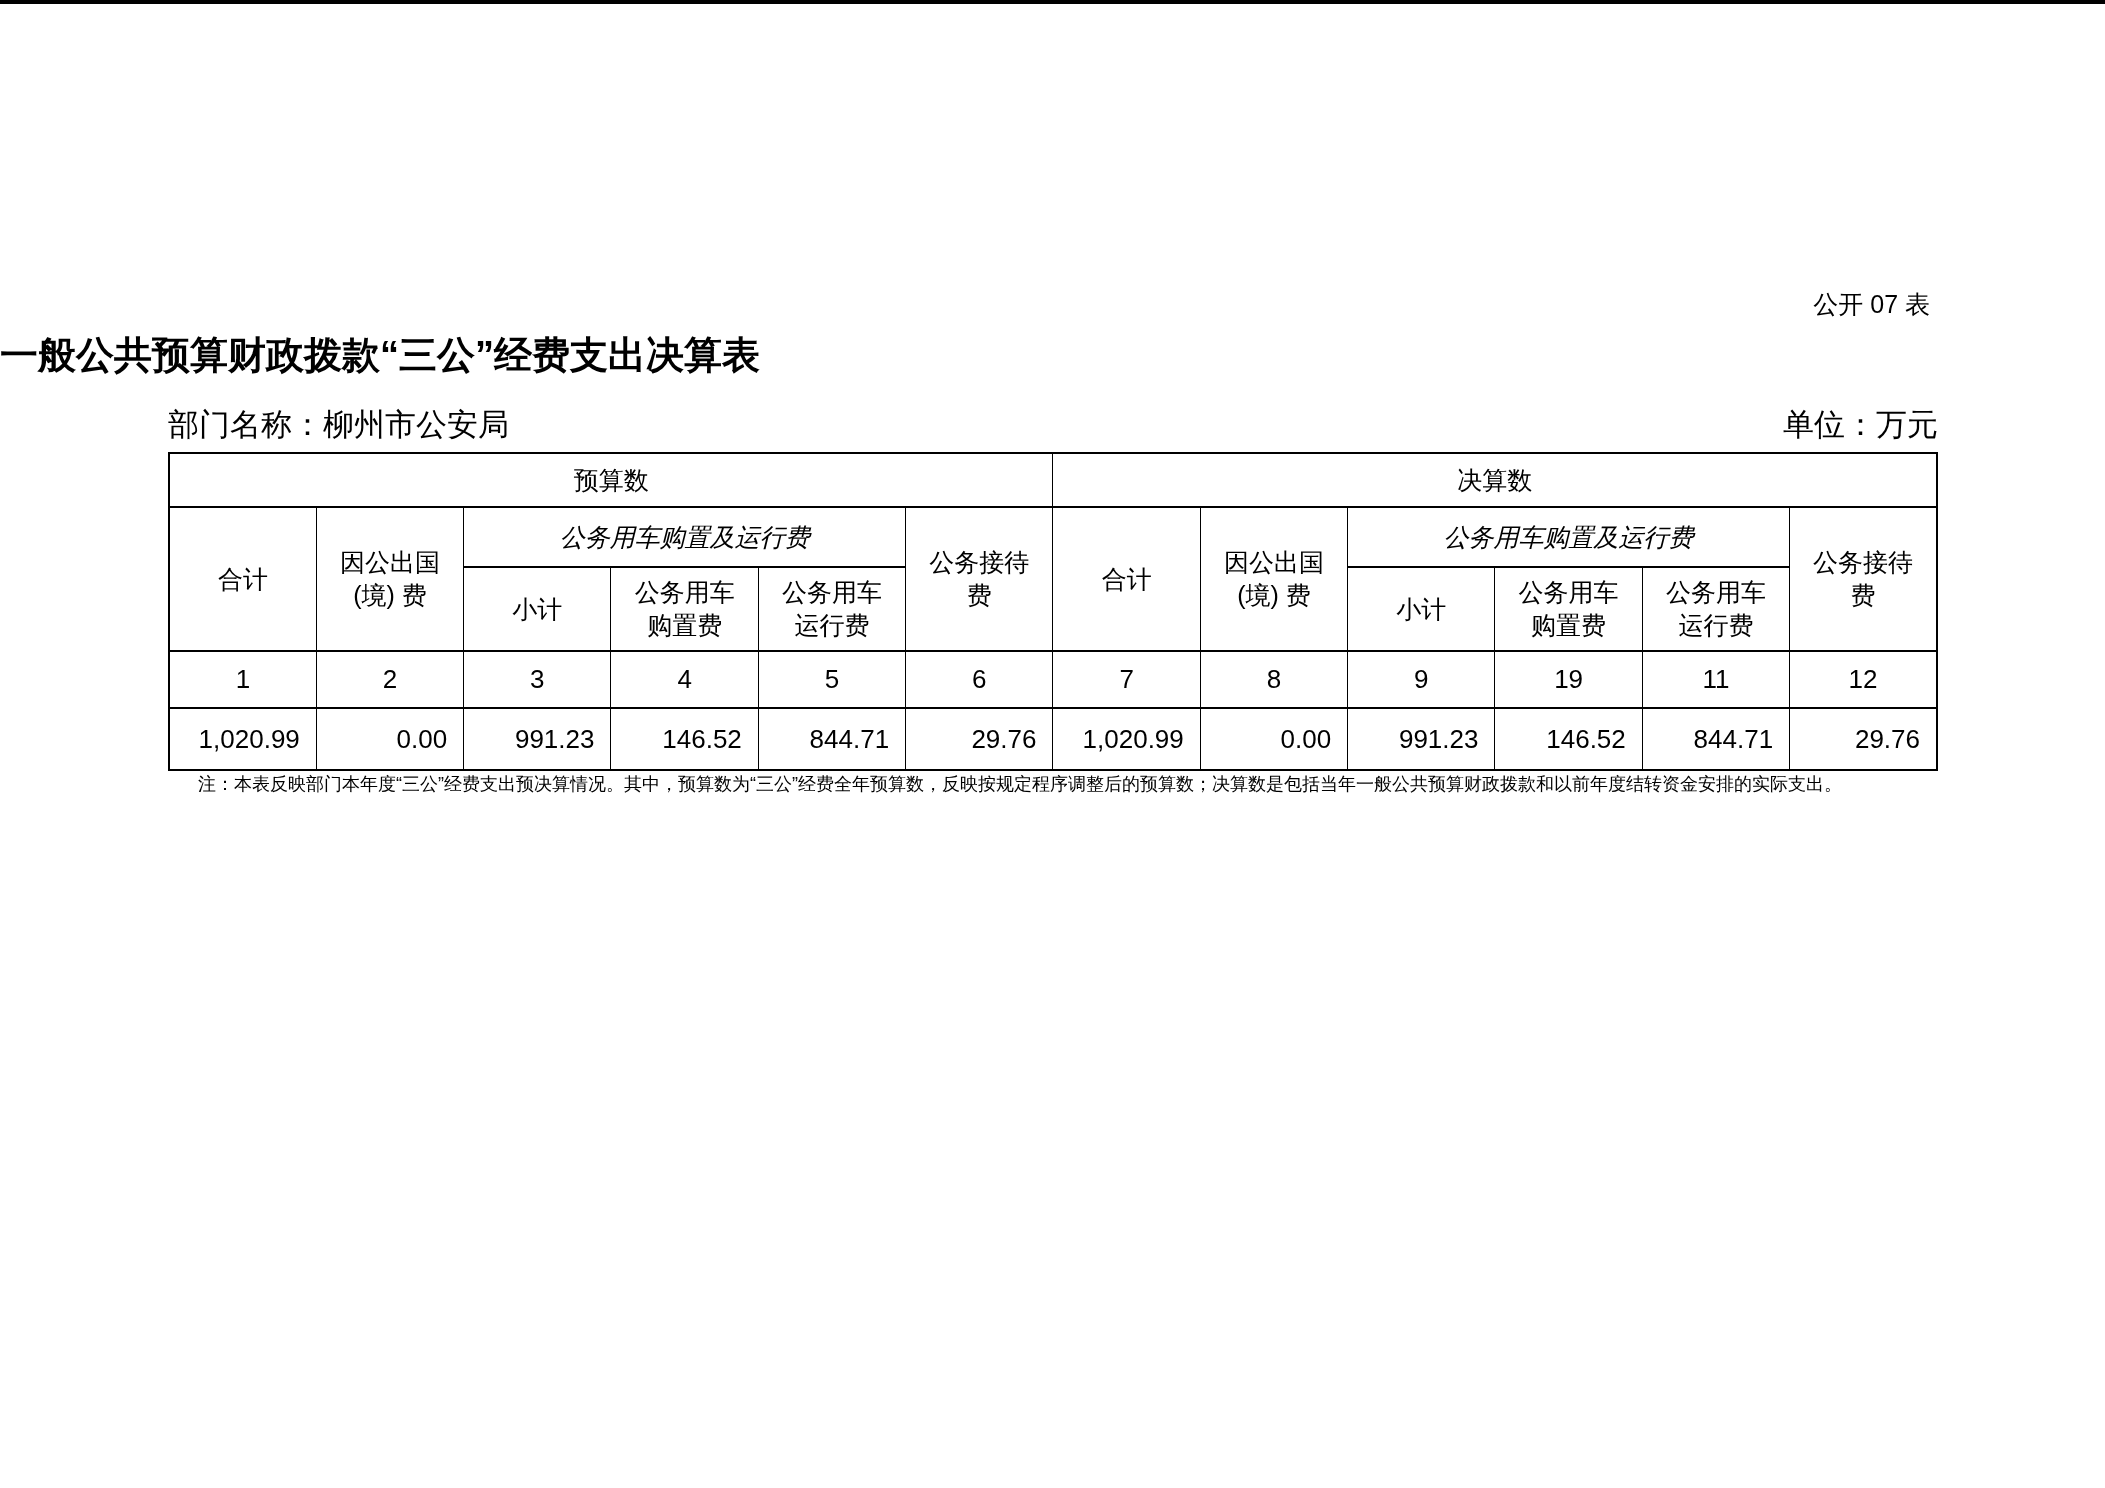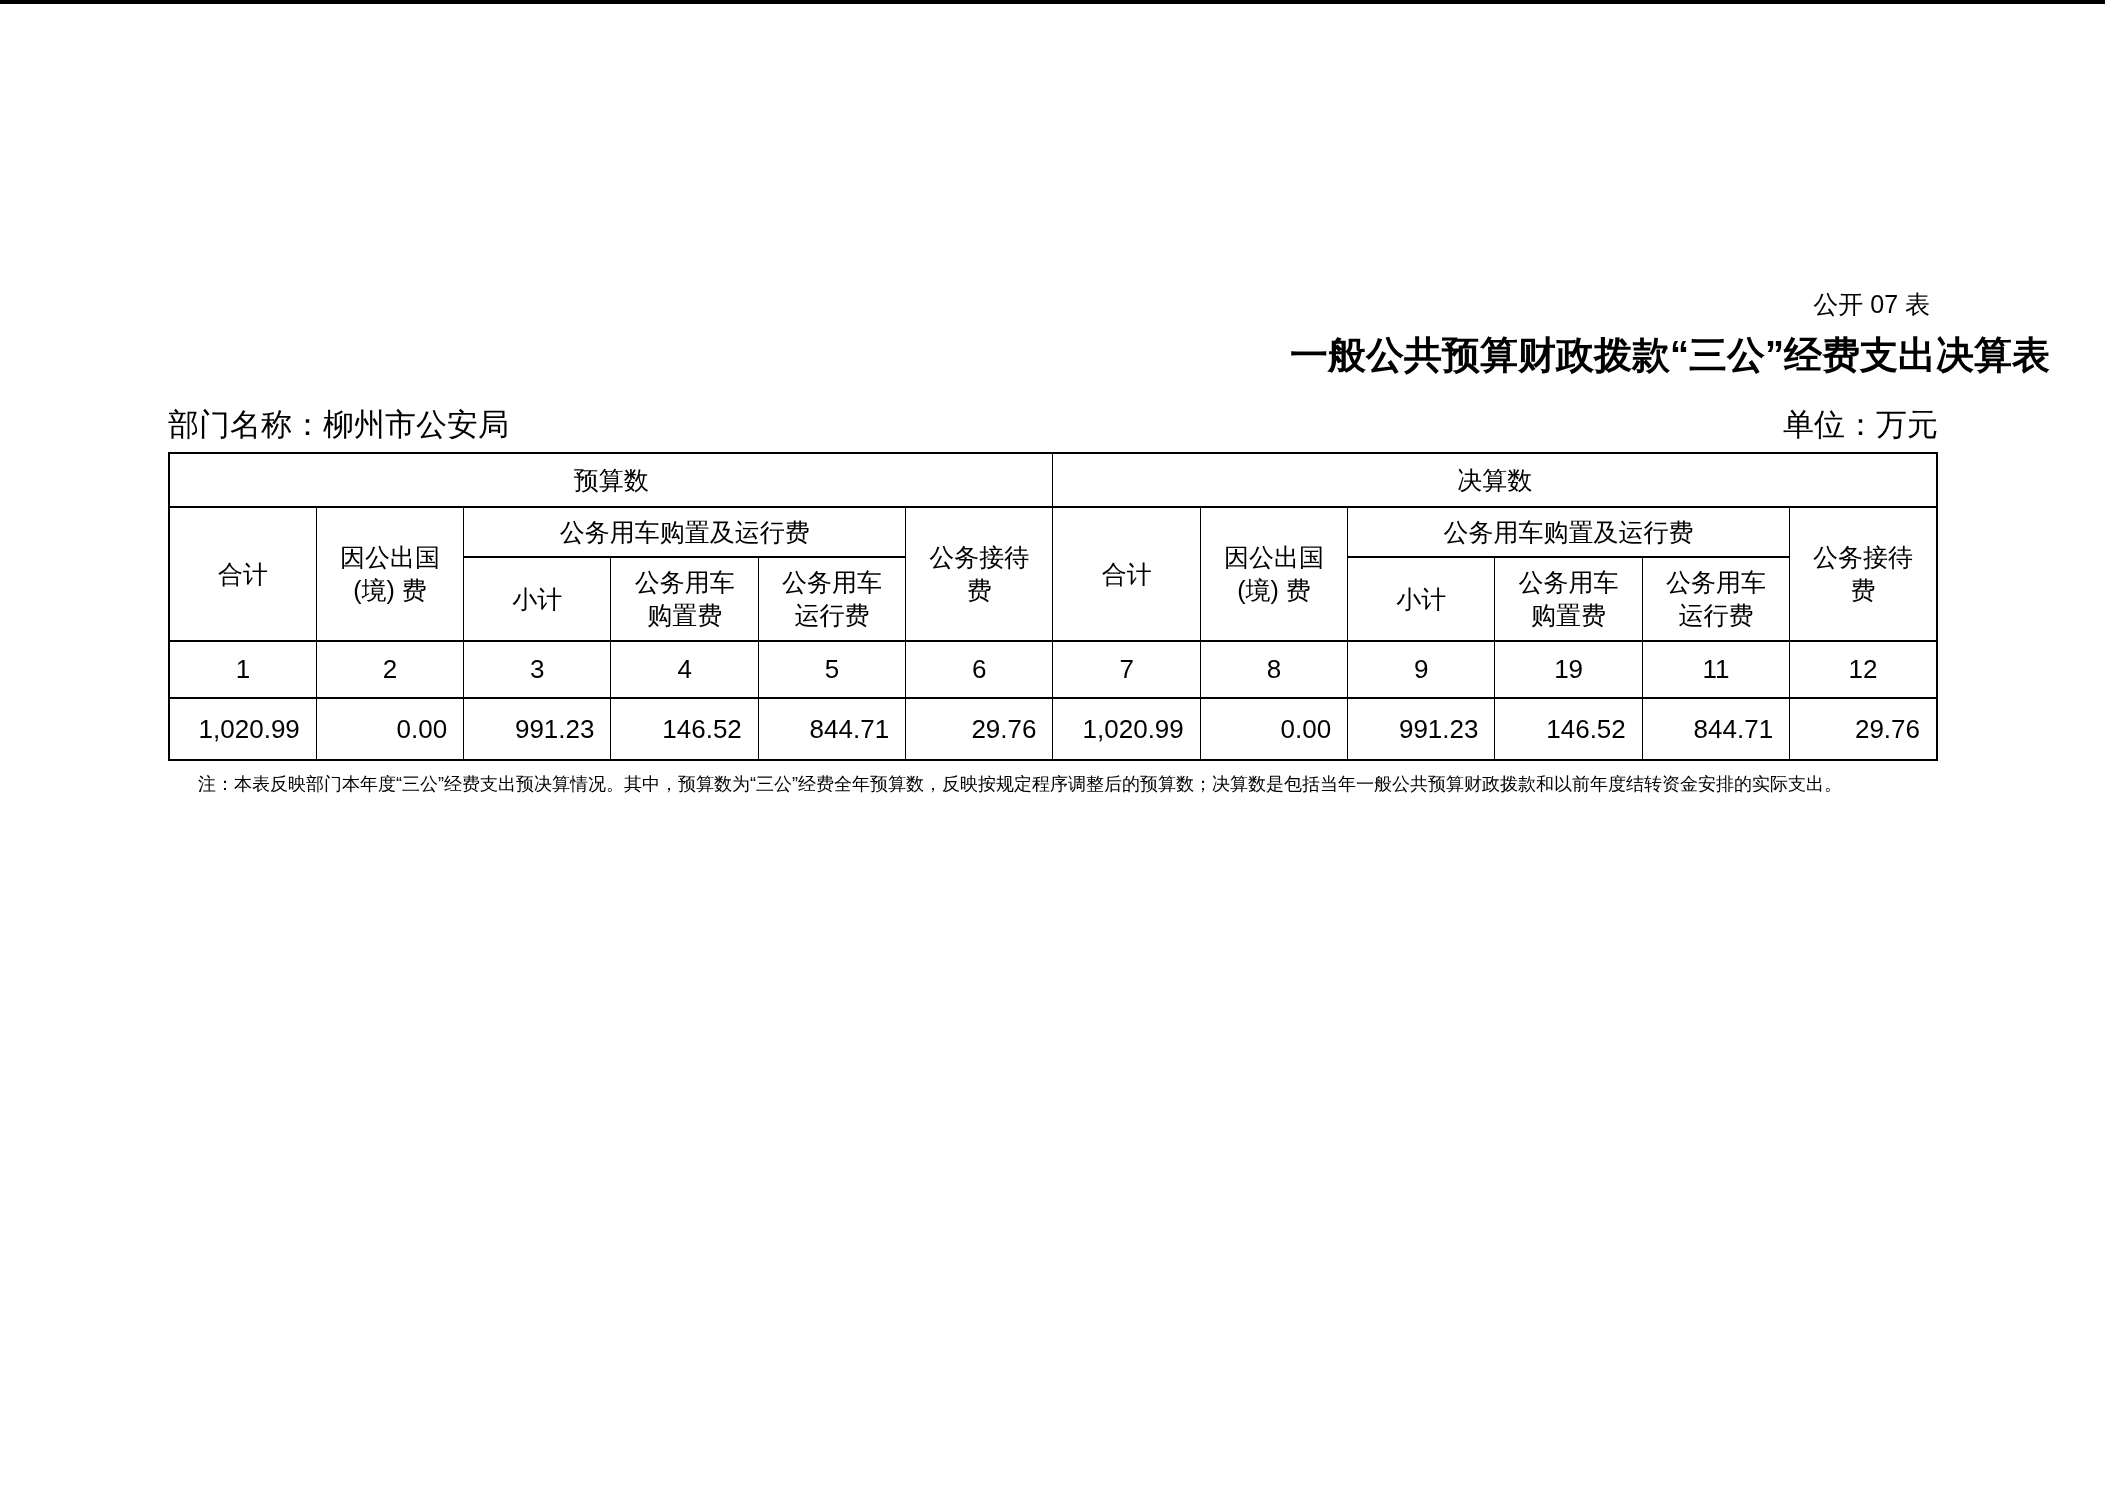--- a/index.html
+++ b/index.html
@@ -24,21 +24,21 @@
     left: 168px;
     width: 1762px;
     text-align: right;
     font-size: 25px;
   }
   .page-title {
     position: absolute;
     top: 330px;
     left: 0;
     width: 2050px;
-    text-align: right;
+    text-align: left;
     font-size: 38px;
     font-weight: bold;
   }
   .meta-row {
     position: absolute;
     top: 404px;
     left: 168px;
     width: 1770px;
     display: flex;
     justify-content: space-between;
@@ -58,21 +58,21 @@
     border-color: #000000;
     border-width: 2px 1px; 
     text-align: center;
     vertical-align: middle;
     line-height: 1.32;
     padding: 2px 4px;
     overflow: hidden;
   }
   table.budget { border: 2px solid #000000; }
   td.sec { height: 54px; }
-  td.grp { height: 50px; }
+  td.grp { height: 60px; font-style: italic; }
   tr.sub td { height: 84px; }
   tr.nums td { height: 57px; font-size: 26px; }
   tr.vals td { height: 62px; font-size: 26px; text-align: right; padding-right: 16px; }
   .w4 {
     display: inline-block;
     max-width: 4.4em;
     line-height: 1.32;
     vertical-align: middle;
   }
   .note {

